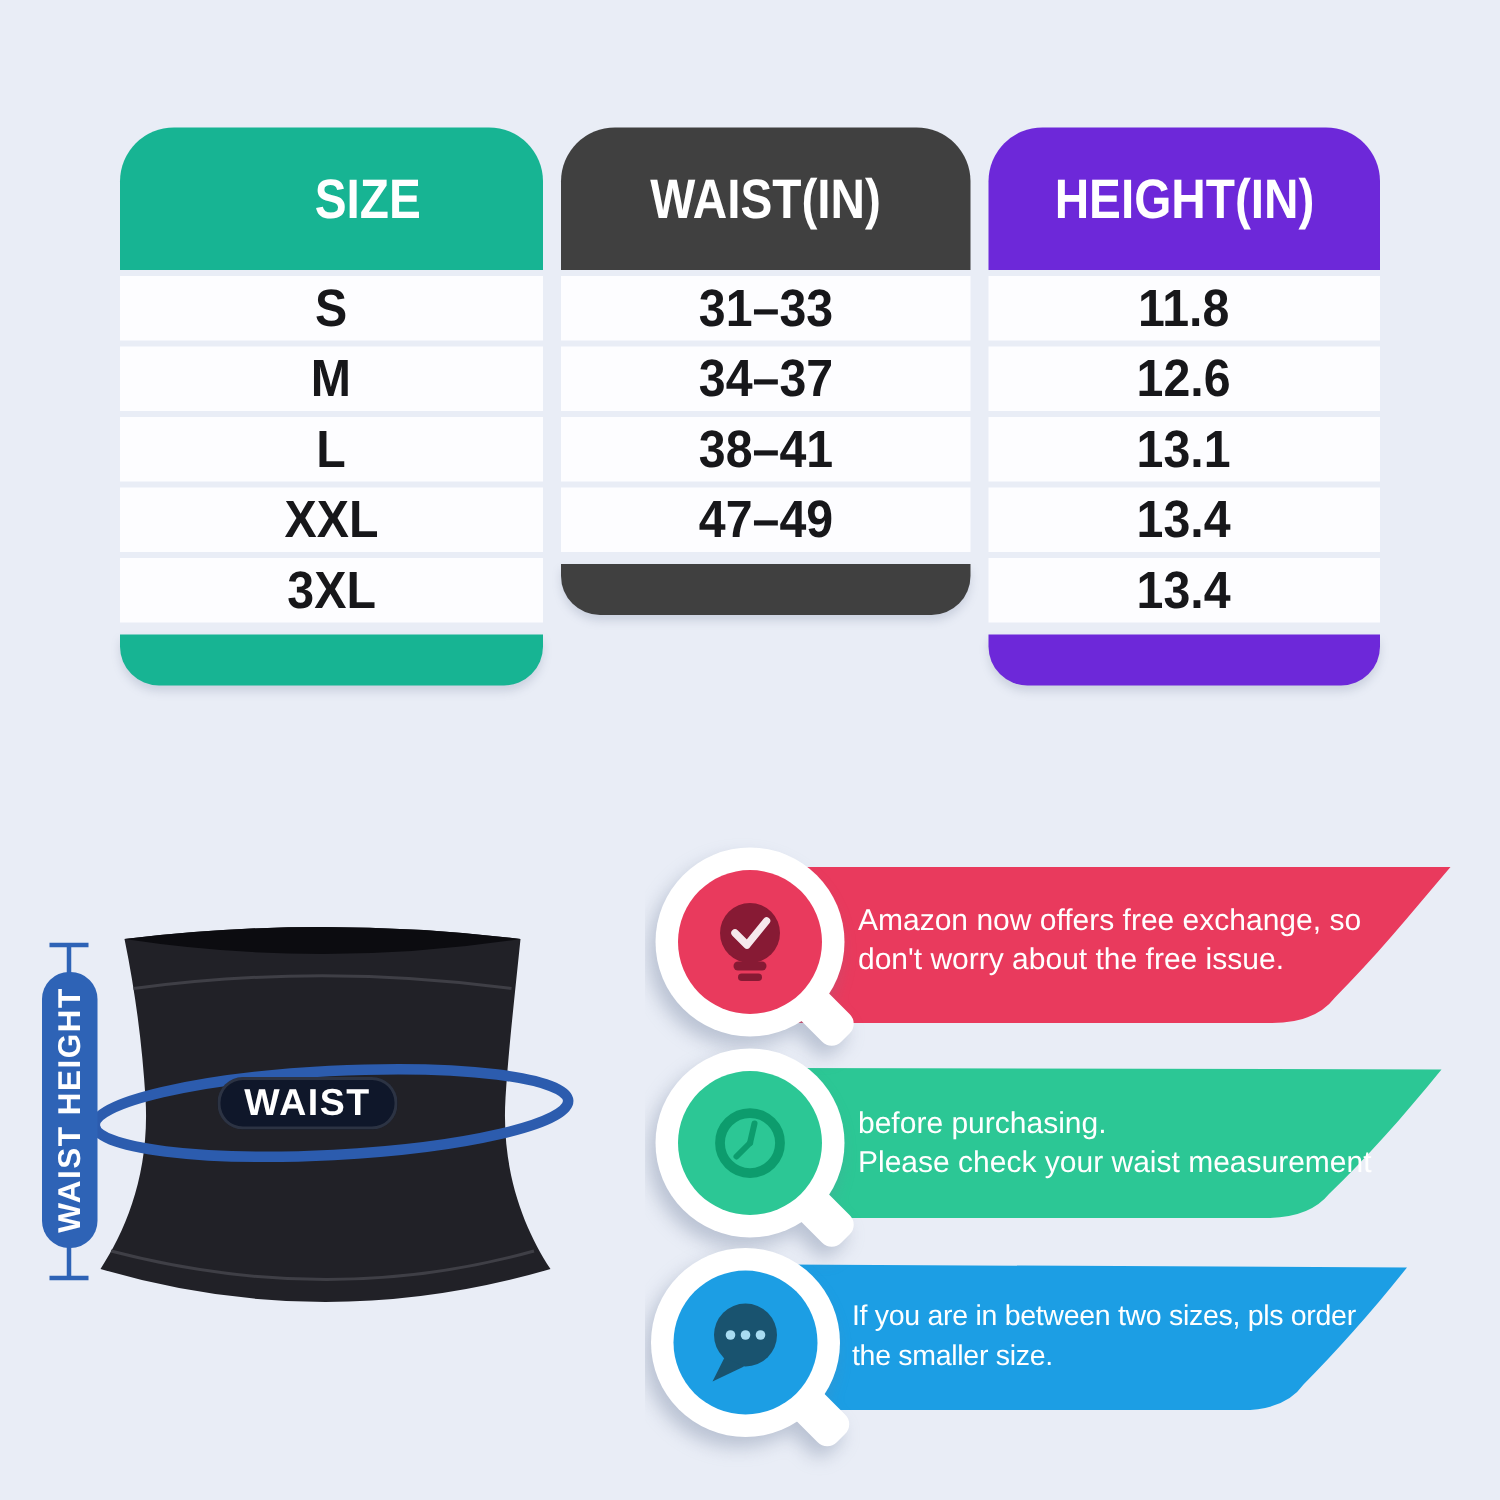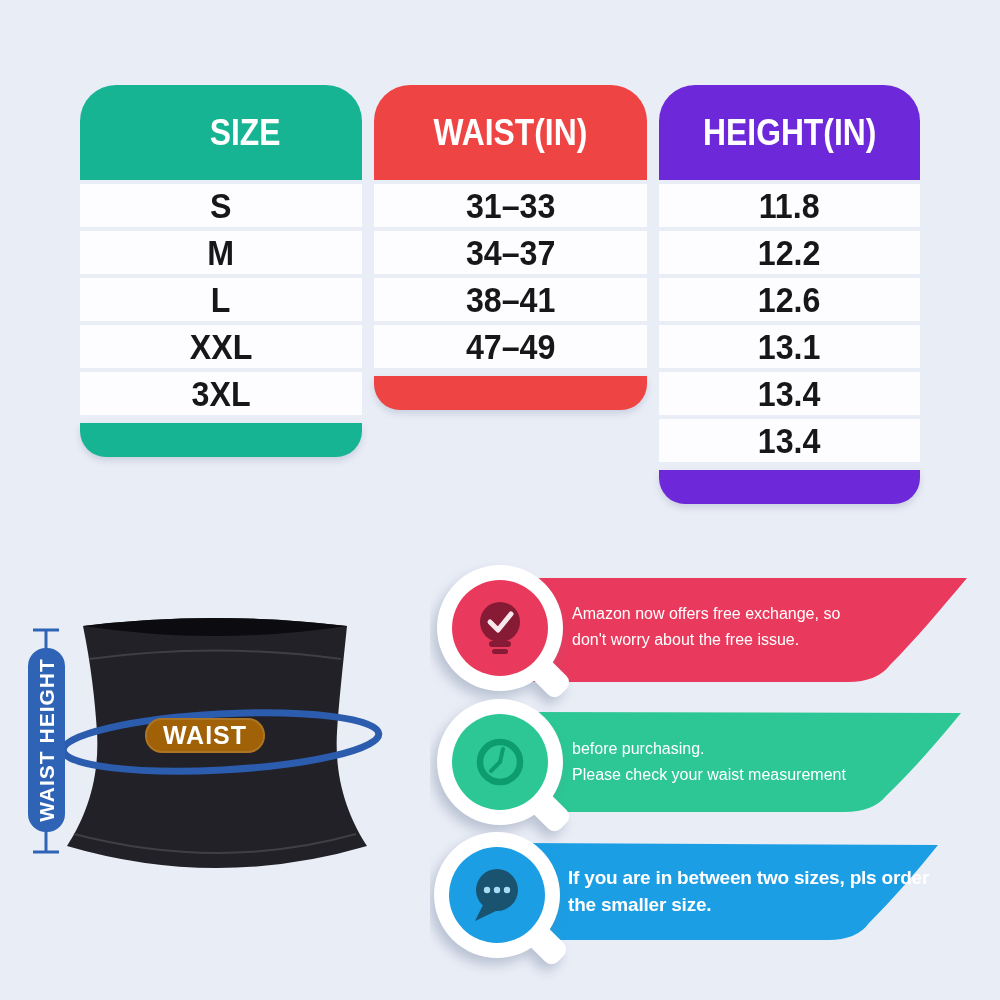--- a/index.html
+++ b/index.html
@@ -11,42 +11,42 @@
          grid-template-columns:282px 273px 261px;column-gap:12px;}
   .col{display:flex;flex-direction:column;}
   .th{height:95px;border-radius:36px 36px 0 0;display:flex;align-items:center;justify-content:center;
       color:#fff;font-weight:bold;font-size:37px;}
   .th span{display:inline-block;transform:scaleX(.86);white-space:nowrap;}
   .cell{height:43px;margin-top:4px;background:#fdfdff;display:flex;align-items:center;justify-content:center;
         font-weight:bold;font-size:35px;color:#17171a;}
   .cell span{display:inline-block;transform:scaleX(.92);white-space:nowrap;}
   .tf{height:34px;margin-top:8px;border-radius:0 0 26px 26px;box-shadow:0 4px 6px rgba(120,130,160,.25);}
   .c-green{background:#17b493;padding-left:48px;}
-  .c-blue{background:#ef4444;}
+  .c-blue{background:#404040;}
   .c-orange{background:#6d28d9;}
 
   
   .diagram{position:absolute;left:10px;top:560px;width:420px;height:340px;}
   .diagram svg{position:absolute;left:0;top:0;}
-  .w-pill{position:absolute;left:135px;top:158px;width:120px;height:35px;background:#a16207;
+  .w-pill{position:absolute;left:135px;top:158px;width:120px;height:35px;background:#0f172a;
           border-radius:17px;display:flex;align-items:center;justify-content:center;
           color:#fff;font-weight:bold;font-size:25px;letter-spacing:1px;
           box-shadow:0 0 0 2px rgba(255,255,255,.12) inset;}
   .wh-pill{position:absolute;left:18px;top:88px;width:37px;height:184px;background:#2e63b6;border-radius:18px;}
   .wh-pill span{position:absolute;left:50%;top:50%;transform:translate(-50%,-50%) rotate(-90deg);
           color:#fff;font-weight:bold;font-size:21px;letter-spacing:1px;white-space:nowrap;}
 
   
   .banners{position:absolute;left:430px;top:555px;width:570px;height:445px;}
   .banners svg{position:absolute;left:0;top:0;}
   .lens{filter:drop-shadow(-5px 7px 6px rgba(110,125,155,.38));}
-  .btxt{position:absolute;color:#fff;font-size:16px;line-height:26px;white-space:nowrap;}
+  .btxt{position:absolute;color:#fff;font-size:20px;line-height:26px;white-space:nowrap;}
   .b1{left:142px;top:46px;}
   .b2{left:142px;top:181px;}
-  .b3{left:138px;top:309px;font-weight:bold;font-size:19px;letter-spacing:-.2px;line-height:27px;}
+  .b3{left:138px;top:309px;font-weight:normal;font-size:19px;letter-spacing:-.2px;line-height:27px;}
 </style>
 </head>
 <body>
 
 <div id="stage">
 
   <div class="table">
 
     <div class="col">
       <div class="th c-green">
@@ -88,23 +88,20 @@
         </div>
       <div class="tf c-blue"></div>
     </div>
 
     <div class="col">
       <div class="th c-orange">
         <span>HEIGHT(IN)</span>
       </div>
       <div class="cell">
           <span>11.8</span>
-        </div>
-      <div class="cell">
-          <span>12.2</span>
         </div>
       <div class="cell">
           <span>12.6</span>
         </div>
       <div class="cell">
           <span>13.1</span>
         </div>
       <div class="cell">
           <span>13.4</span>
         </div>

